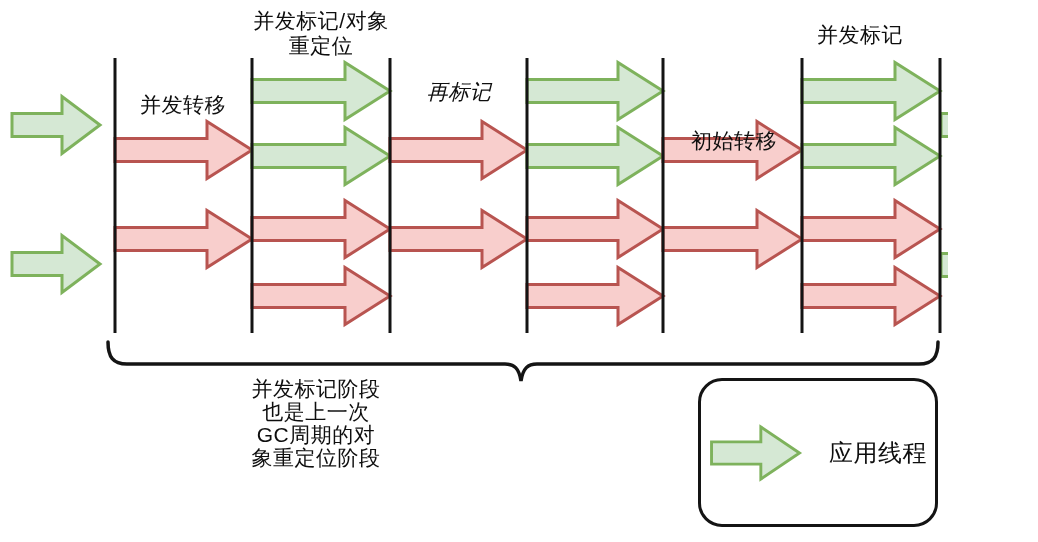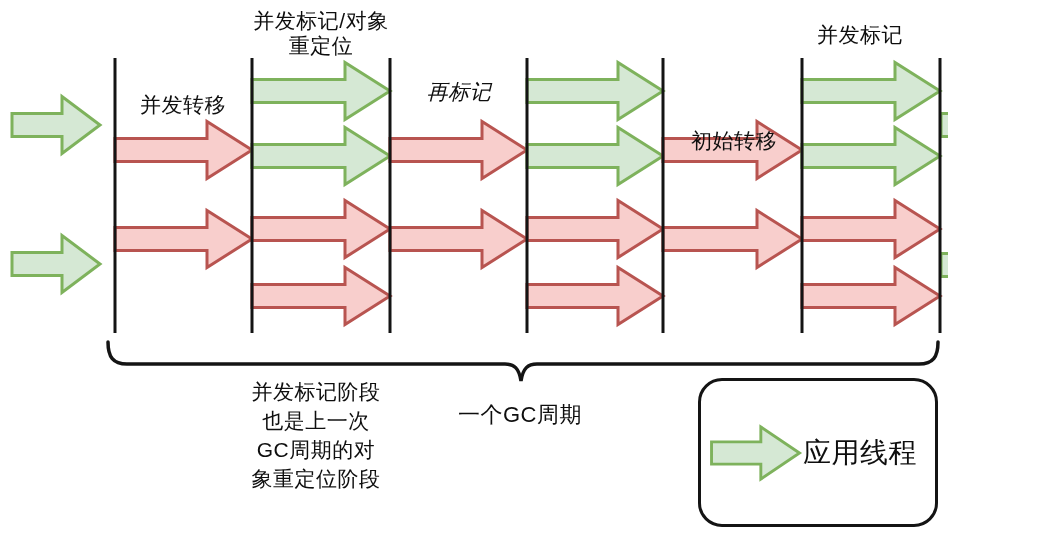--- a/index.html
+++ b/index.html
@@ -6,30 +6,30 @@
   .stage {
     position:relative; width:948px; height:542px; background:#ffffff;
     font-family:"Liberation Sans","DejaVu Sans",sans-serif; color:#0e0e0e; overflow:hidden;
   }
   .diagram-svg { position:absolute; left:0; top:0; }
   .lbl {
     position:absolute; transform:translateX(-50%);
     white-space:pre-line; text-align:center;
     font-size:21px; line-height:25px; font-weight:500; letter-spacing:0.5px;
   }
-  .note { line-height:29px; }
+  .note { line-height:23px; }
   .cycle-lbl { font-size:22px; }
   .legend {
     position:absolute; left:698px; top:378px; width:240px; height:149px;
     border:3px solid #141414; border-radius:24px; box-sizing:border-box;
     display:flex; flex-direction:column; justify-content:center; gap:10px; padding:4px 8px 4px 8px;
   }
   .legend-row { display:flex; align-items:center; }
   .legend-arrow { width:94px; height:58px; flex:0 0 auto; }
-  .legend-label { flex:1; text-align:left; font-size:28px; font-weight:500; letter-spacing:0.5px; }
+  .legend-label { flex:1; text-align:right; font-size:24px; font-weight:500; letter-spacing:0.5px; }
 </style>
 </head>
 <body>
 
 <div class="stage">
 
   <svg id="diagram-svg" class="diagram-svg" width="1038" height="542" viewBox="0 0 1038 542">
     <path id="cycle-brace" d="M 108 342 C 108 357, 113 364, 127 364 L 505 364 C 514 364, 519 368, 521 381
              C 523 368, 528 364, 537 364 L 919 364 C 933 364, 938 357, 938 342" fill="none" stroke="#141414" stroke-width="3.5" stroke-linecap="round"></path>
   <polygon points="12,113.5 62,113.5 62,96.5 100,125 62,153.5 62,136.5 12,136.5" fill="#d5e8d4" stroke="#7eb25c" stroke-width="3" stroke-miterlimit="10"></polygon>
@@ -67,21 +67,20 @@
 重定位</div>
   <div class="lbl" style="left:860px; top:22px;">并发标记</div>
   <div class="lbl" style="left:183px; top:92px;">并发转移</div>
   <div class="lbl" style="left:459px; top:79px;font-style:italic;">再标记</div>
   <div class="lbl" style="left:734px; top:82px;margin-top:46px;">初始转移</div>
 
   <div class="lbl note" style="left:316px; top:377px;">并发标记阶段
 也是上一次
 GC周期的对
 象重定位阶段</div>
-  <div class="lbl cycle-lbl" style="left:520px; top:402px;">一个GC周期</div>
 
   <div class="legend">
     <div class="legend-row">
       <svg class="legend-arrow" viewBox="0 0 96 60">
         <polygon points="2,18.5 53,18.5 53,3 93,30 53,57 53,41.5 2,41.5" stroke-width="3" stroke-miterlimit="10" fill="#d5e8d4" stroke="#7eb25c"></polygon>
       </svg>
       <span class="legend-label">应用线程</span>
     </div>
   </div>
 

